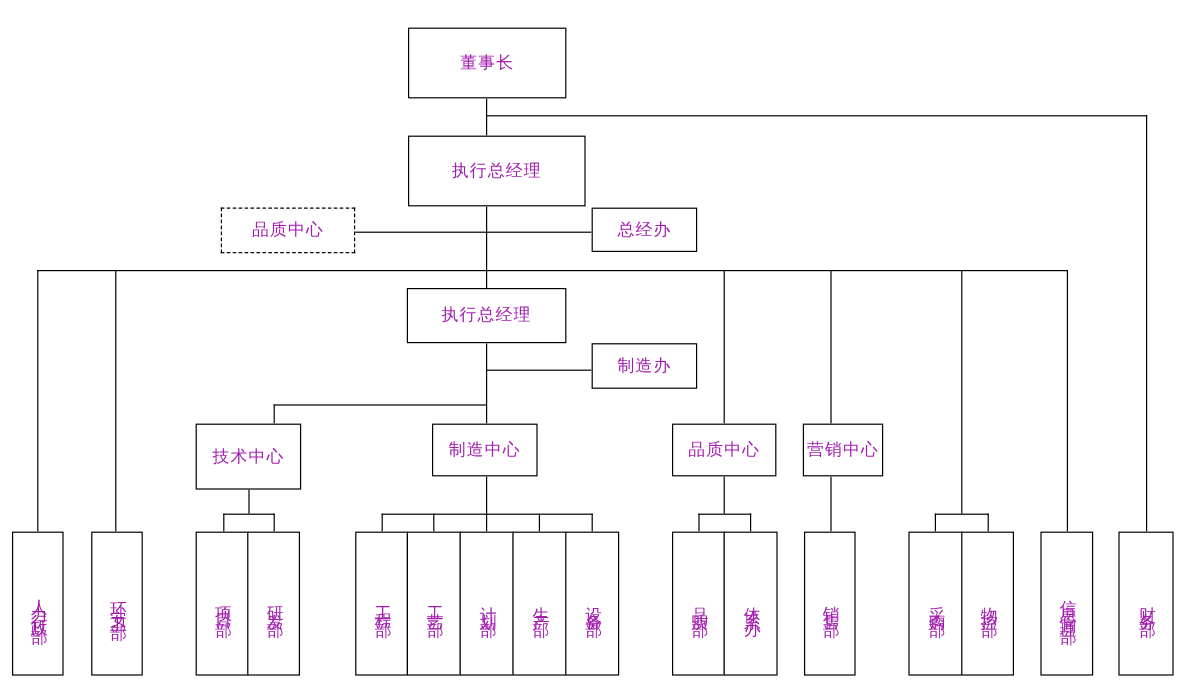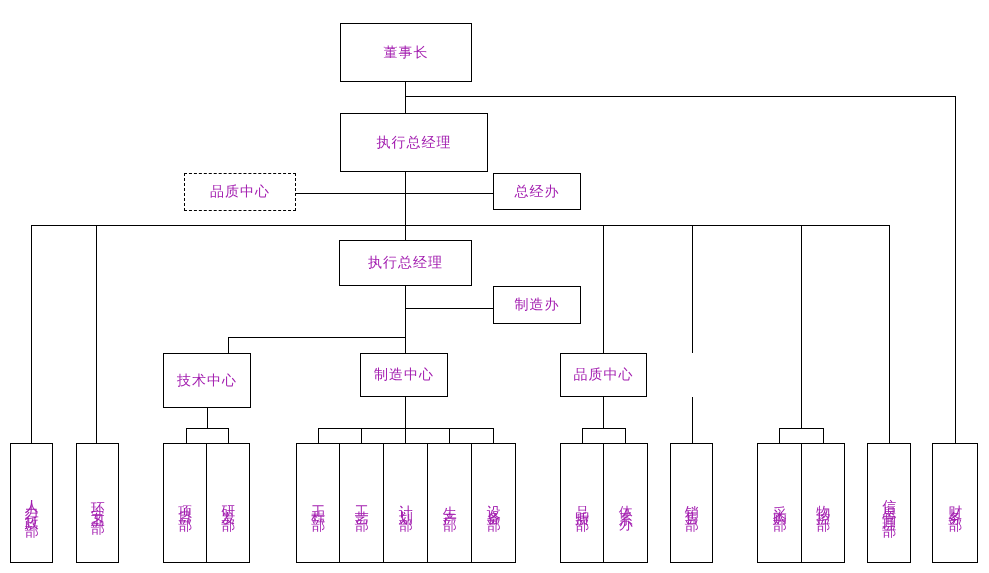--- a/index.html
+++ b/index.html
@@ -101,20 +101,23 @@
   </div>
   <div class="node" style="left:163px;top:353px;width:88px;height:55px">
     <span>技术中心</span>
   </div>
   <div class="node" style="left:360px;top:353px;width:88px;height:44px">
     <span>制造中心</span>
   </div>
   <div class="node" style="left:560px;top:353px;width:87px;height:44px">
     <span>品质中心</span>
   </div>
+  <div class="node" style="left:669px;top:353px;width:67px;height:44px">
+    <span>营销中心</span>
+  </div>
 
   <div class="vnode" style="left:10px;top:443px;width:43px;height:120px">
     <span>人力行政部</span>
   </div>
   <div class="vnode" style="left:76px;top:443px;width:43px;height:120px">
     <span>环安卫部</span>
   </div>
   <div class="vnode" style="left:163px;top:443px;width:44px;height:120px">
     <span>项目部</span>
   </div>

